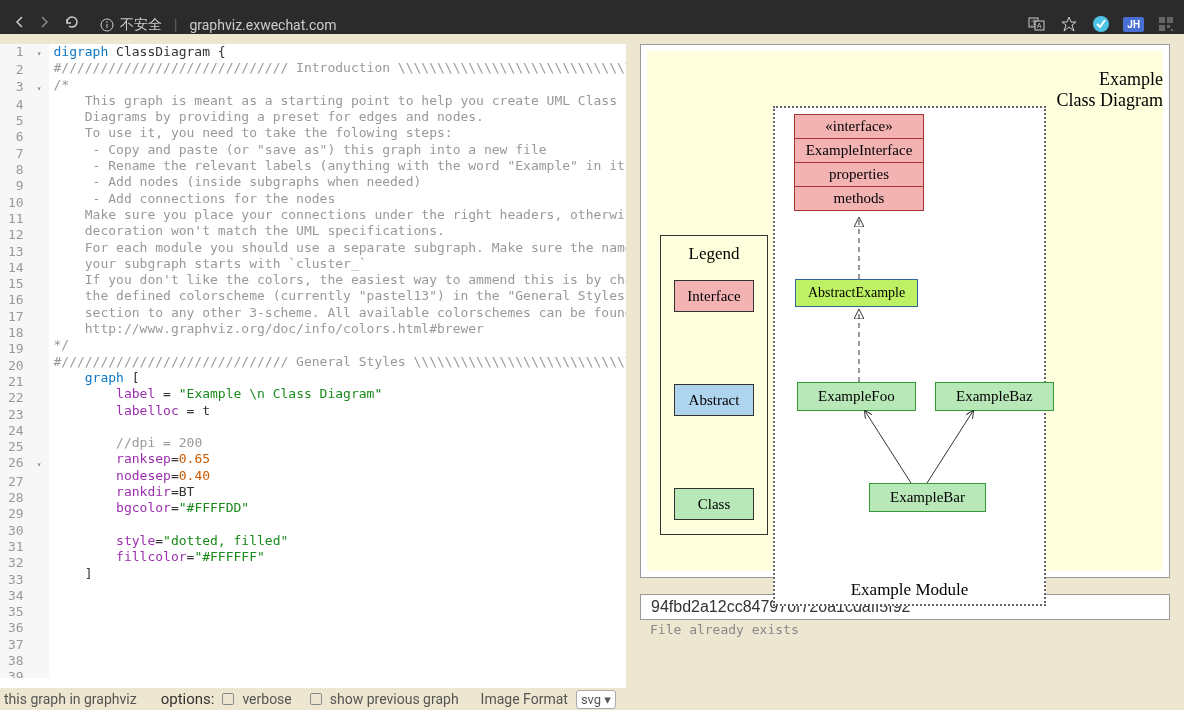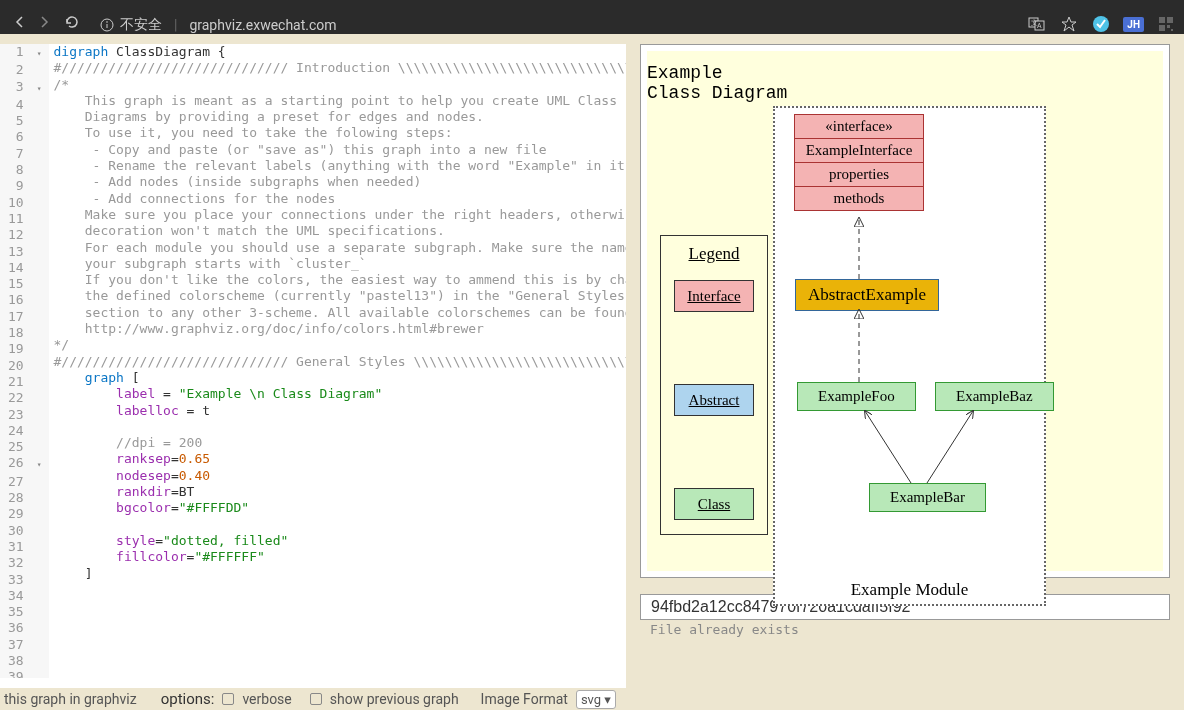--- a/index.html
+++ b/index.html
@@ -18,34 +18,34 @@
 .gut-arrow { font-size:8px; color:#888; display:inline-block; width:10px; }
 .code { flex:1; padding:0 4px; white-space:pre; line-height:16.3px; color:#333; overflow:hidden; }
 .kw { color:#0b76c5; }
 .comment { color:#999; }
 .str { color:#1a8a1a; }
 .num { color:#c85a00; }
 .attr { color:#9b2fae; }
 .right-pane { flex:1; padding:10px 14px 0 14px; display:flex; flex-direction:column; }
 .diagram-card { background:#fff; border:1px solid #999; padding:6px; margin-bottom:16px; }
 .diagram-inner { background:#ffffdd; position:relative; height:520px; }
-.diag-title { text-align:left; font-family:Liberation Mono, monospace; font-size:18px; padding:12px 0; }
+.diag-title { text-align:right; font-family:Liberation Serif, serif; font-size:18px; padding:18px 0; }
 .dotted-box { position:absolute; border:2px dotted #666; background:#fff; }
 .module-box { left:126px; top:55px; width:273px; height:500px; }
 .module-label { position:absolute; bottom:4px; left:0; right:0; text-align:center; font-family:"Times New Roman",serif; font-size:17px; }
-.legend-box { position:absolute; border:1px solid #333; background:#ffffdd; left:13px; top:184px; width:108px; height:300px;text-decoration:underline; }
+.legend-box { position:absolute; border:1px solid #333; background:#ffffdd; left:13px; top:184px; width:108px; height:300px; }
 .legend-title { text-align:center; font-family:"Times New Roman",serif; font-size:17px; padding:8px 0; }
 .legend-item { margin:8px auto; width:80px; height:32px; border:1px solid #333; display:flex; align-items:center; justify-content:center; font-family:"Times New Roman",serif; font-size:15px; }
 .li-interface { background:#f4b3b3; }
 .li-abstract { background:#aed4ee; margin-top:72px; }
 .li-class { background:#b8e8b8; margin-top:72px; }
 .uml-box { position:absolute; border:1px solid #a33; background:#f4b3b3; font-family:"Times New Roman",serif; font-size:15px; text-align:center; }
 .uml-row { border-bottom:1px solid #a33; padding:3px 10px; }
 .uml-row:last-child { border-bottom:none; }
-.abstract-box { position:absolute; background:#eab308; border:1px solid #369; padding:5px 12px; font-family:"Times New Roman",serif; font-size:17px; }
+.abstract-box { position:absolute; background:#bef264; border:1px solid #369; padding:5px 12px; font-family:"Times New Roman",serif; font-size:14px; }
 .class-box { position:absolute; background:#b8e8b8; border:1px solid #393; padding:5px 20px; font-family:"Times New Roman",serif; font-size:15px; }
 .hash-box { background:#fff; border:1px solid #999; padding:3px 10px; }
 .hash-text { font-family:-apple-system,sans-serif; font-size:16px; color:#333; }
 .status-text { font-family:"Menlo",monospace; font-size:13px; color:#888; padding:2px 10px; }
 .bottom-bar { position:absolute; bottom:0; left:0; right:0; height:22px; background:#ede6d0; display:flex; align-items:center; font-size:14px; color:#555; padding:0 4px; gap:8px; }
 .opt-label { color:#333; font-size:15px; }
 .chk { width:12px; height:12px; border:1px solid #888; border-radius:2px; display:inline-block; }
 .fmt-select { border:1px solid #aaa; background:#fff; padding:1px 4px; font-size:13px; border-radius:3px; }
 svg.conn { position:absolute; top:0; left:0; pointer-events:none; }
 </style>

